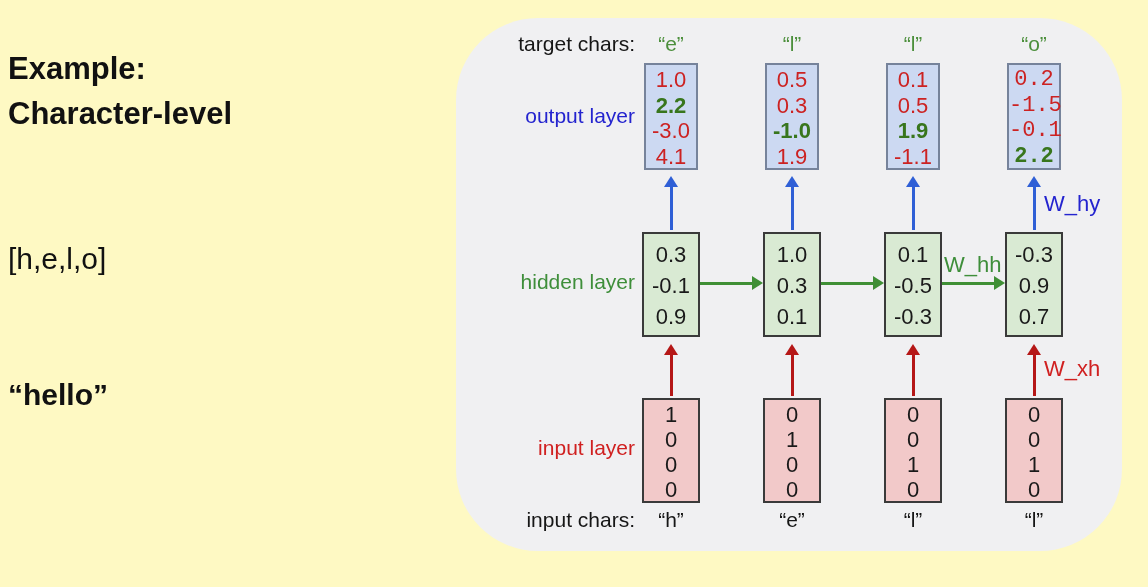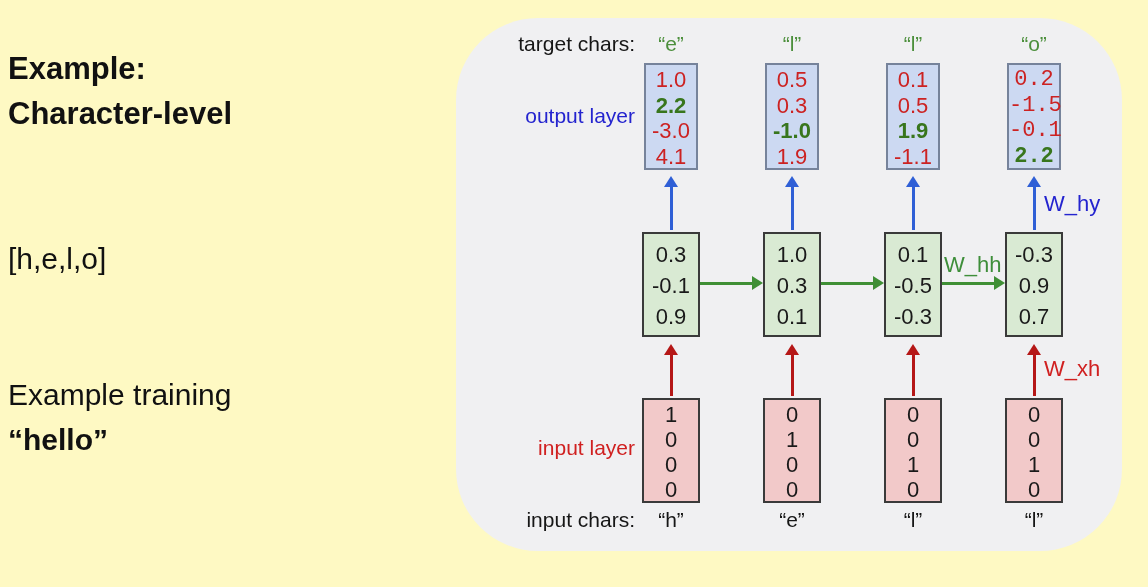--- a/index.html
+++ b/index.html
@@ -64,29 +64,29 @@
 
   <div class="left-text">
     <div class="title">
       <div>Example:</div>
       <div>Character-level</div>
     </div>
     <div class="vocab">
       <div>[h,e,l,o]</div>
     </div>
     <div class="training">
-      <div>Example training</div>
       <div class="bold-line">“hello”</div>
     </div>
   </div>
 
   <div class="panel"></div>
 
   <div class="row-label lbl-black" style="top:32px;">target chars:</div>
   <div class="row-label lbl-blue" style="top:104px;margin-left:28px;">output layer</div>
+  <div class="row-label lbl-green" style="top:270px;">hidden layer</div>
   <div class="row-label lbl-red" style="top:436px;">input layer</div>
   <div class="row-label lbl-black" style="top:508px;">input chars:</div>
 
   <div class="char-cell target-char" style="left:626px;top:32px;">“e”</div>
   <div class="char-cell target-char" style="left:747px;top:32px;">“l”</div>
   <div class="char-cell target-char" style="left:868px;top:32px;">“l”</div>
   <div class="char-cell target-char" style="left:989px;top:32px;">“o”</div>
 
   <div class="vbox out-box" style="left:644px;top:63px;">
     <div class="val">1.0</div>

